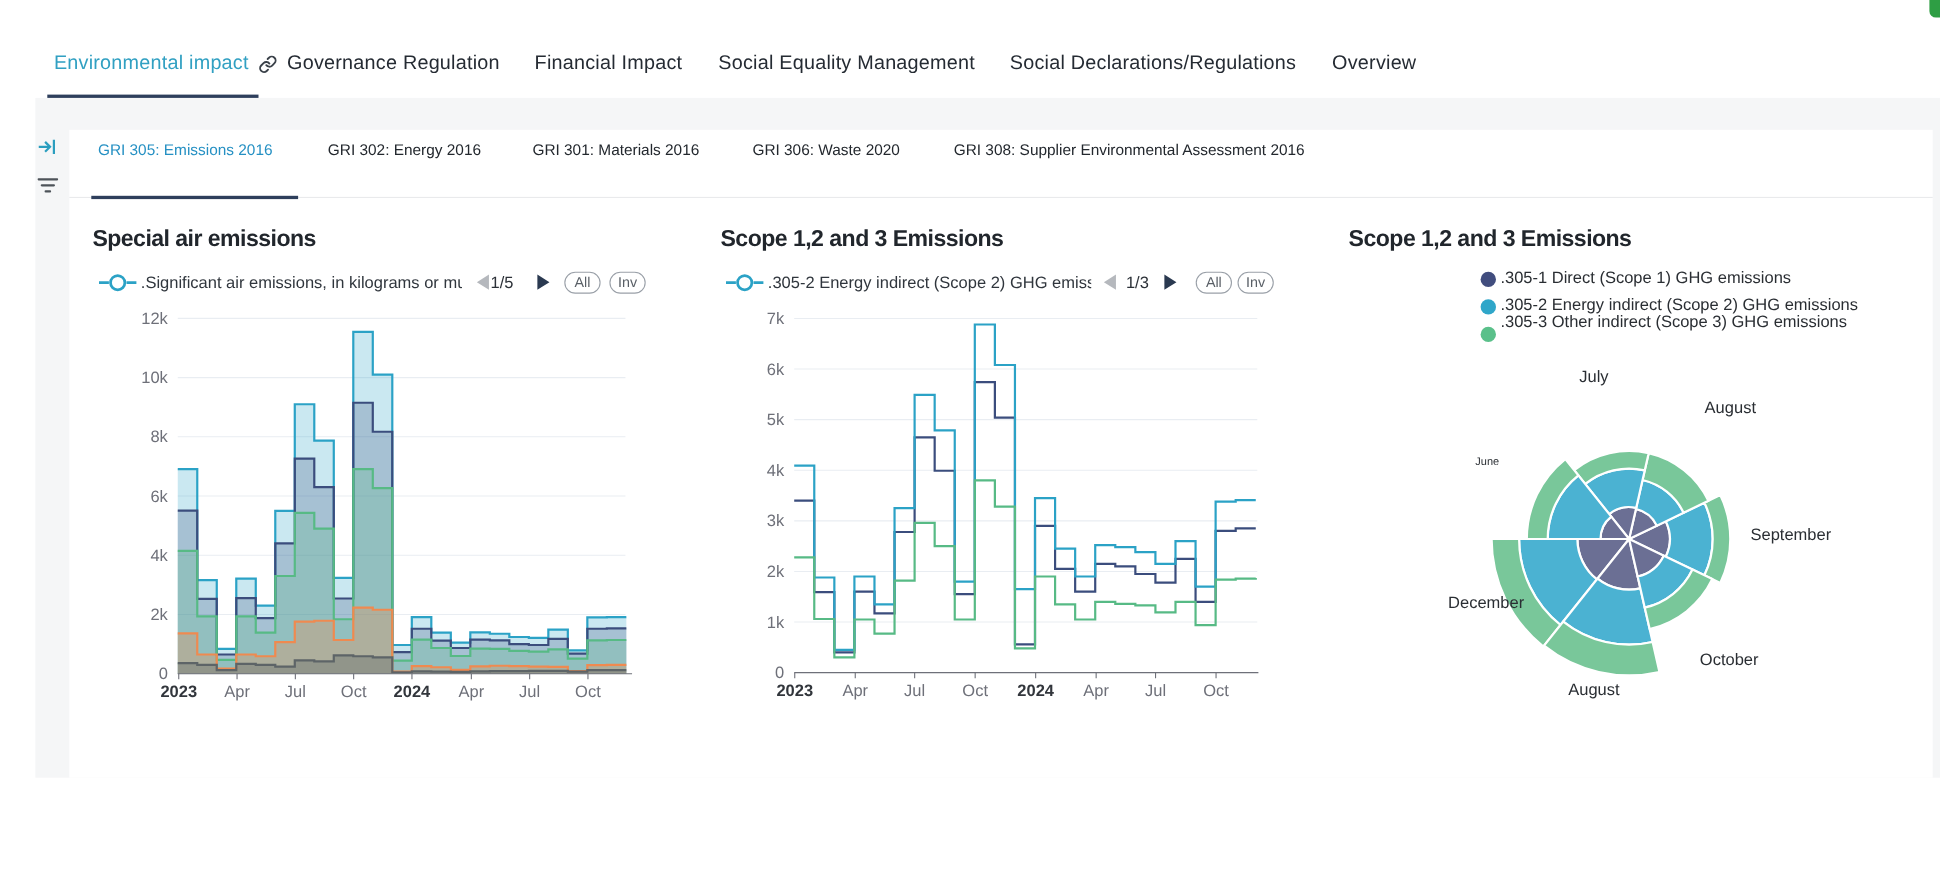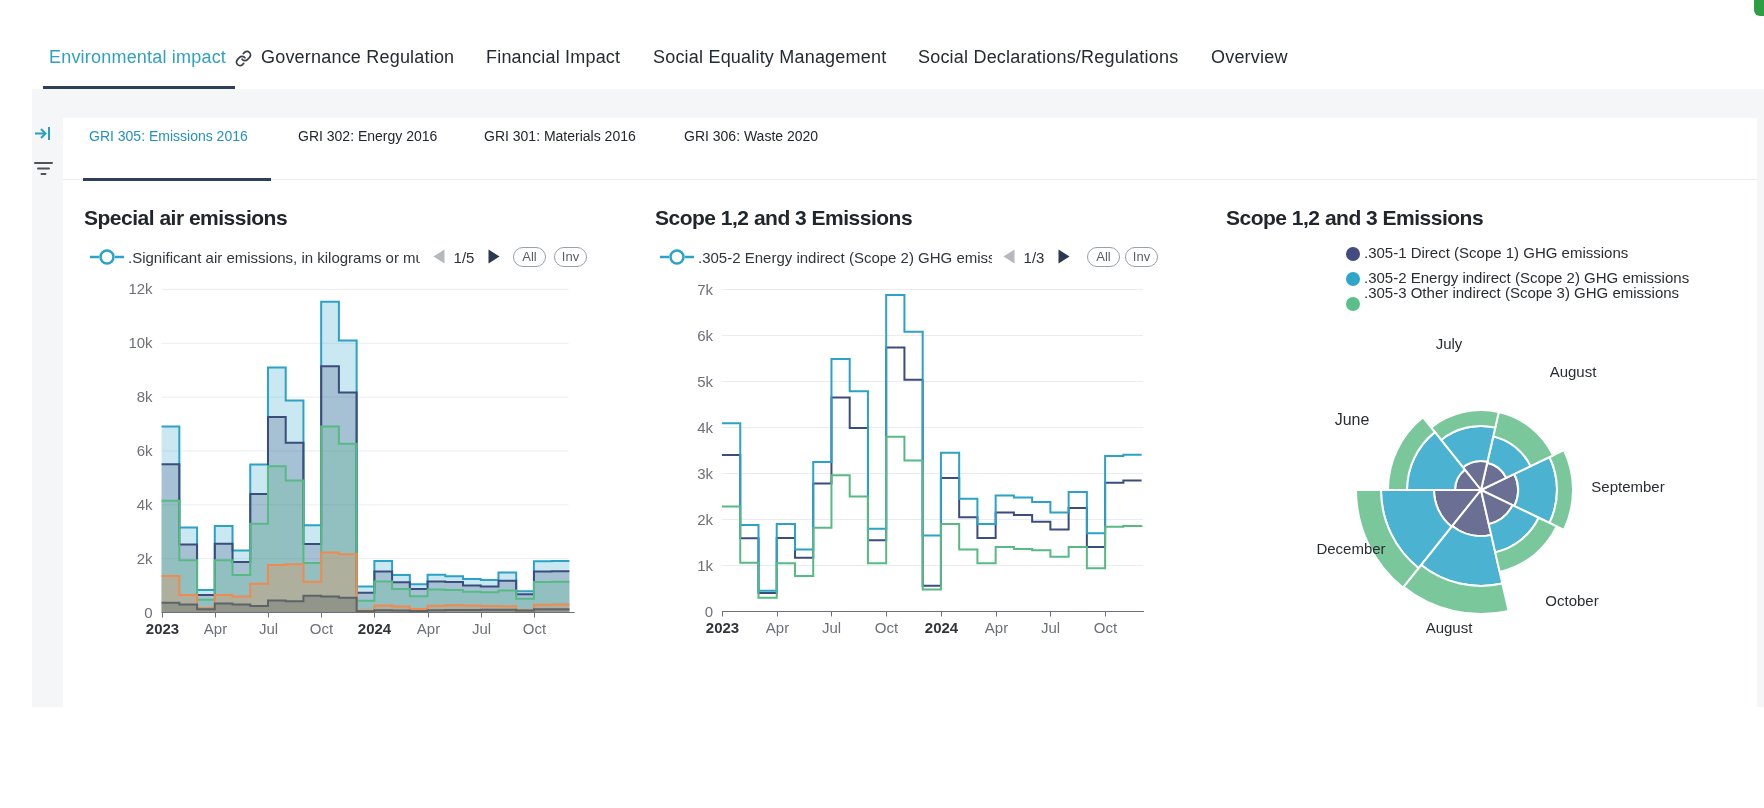--- a/index.html
+++ b/index.html
@@ -38,35 +38,36 @@
  <g stroke="#4d5359" stroke-width="2" stroke-linecap="round">
         <line x1="1" y1="3" x2="18" y2="3"></line>
         <line x1="4" y1="8.5" x2="15" y2="8.5"></line>
         <line x1="7.5" y1="14" x2="11.5" y2="14"></line>
       </g>
     </svg>
 <div class="tab" style="left:57px;color:#2590c3">GRI 305: Emissions 2016</div>
 <div class="tab" style="left:266px">GRI 302: Energy 2016</div>
 <div class="tab" style="left:452px">GRI 301: Materials 2016</div>
 <div class="tab" style="left:652px">GRI 306: Waste 2020</div>
+<div class="tab" style="left:835px">GRI 308: Supplier Environmental Assessment 2016</div>
 <div style="position:absolute;left:31px;top:179px;width:1694px;height:1px;background:#e9eaec"></div>
 <div style="position:absolute;left:51px;top:178px;width:188px;height:3px;background:#2e3f5c"></div>
 <div class="title" style="left:52px">Special air emissions</div>
 <div class="title" style="left:623px">Scope 1,2 and 3 Emissions</div>
 <div class="title" style="left:1194px">Scope 1,2 and 3 Emissions</div>
 <svg style="position:absolute;left:57px;top:247px" width="36" height="20" viewBox="0 0 36 20">
       <line x1="1" y1="10" x2="10" y2="10" stroke="#2ba2c6" stroke-width="2.5"></line>
       <line x1="26" y1="10" x2="35" y2="10" stroke="#2ba2c6" stroke-width="2.5"></line>
       <circle cx="18" cy="10" r="6.5" fill="#fff" stroke="#2ba2c6" stroke-width="2.5"></circle>
     </svg>
     <div style="position:absolute;left:96px;top:249px;width:292px;overflow:hidden;white-space:nowrap;font-size:15px;color:#30363d">.Significant air emissions, in kilograms or multiples</div>
     <svg style="position:absolute;left:401px;top:249px" width="12" height="15" viewBox="0 0 12 15">
       <path d="M11.5,0.5 L11.5,14.5 L0.5,7.5 Z" fill="#b5b8bd"></path>
     </svg>
-    <div style="position:absolute;left:414px;top:249px;width:36px;text-align:center;font-size:15px;color:#2c3138">1/5</div>
+    <div style="position:absolute;left:414px;top:249px;width:36px;font-size:15px;color:#2c3138">1/5</div>
     <svg style="position:absolute;left:456px;top:249px" width="12" height="15" viewBox="0 0 12 15">
       <path d="M0.5,0.5 L0.5,14.5 L11.5,7.5 Z" fill="#2a3950"></path>
     </svg>
     <div style="position:absolute;left:481px;top:247px;width:31px;height:18px;border:1px solid #9aa0a8;border-radius:10px;text-align:center;line-height:18px;font-size:13px;color:#595f66">All</div>
     <div style="position:absolute;left:522px;top:247px;width:31px;height:18px;border:1px solid #9aa0a8;border-radius:10px;text-align:center;line-height:18px;font-size:13px;color:#595f66">Inv</div>
 <svg style="position:absolute;left:627px;top:247px" width="36" height="20" viewBox="0 0 36 20">
       <line x1="1" y1="10" x2="10" y2="10" stroke="#2ba2c6" stroke-width="2.5"></line>
       <line x1="26" y1="10" x2="35" y2="10" stroke="#2ba2c6" stroke-width="2.5"></line>
       <circle cx="18" cy="10" r="6.5" fill="#fff" stroke="#2ba2c6" stroke-width="2.5"></circle>
     </svg>
@@ -187,13 +188,13 @@
       <path d="M269,190L276.79,224.12A35,35 0 0 0 300.53,205.19Z" fill="#6b6f94" stroke="#fff" stroke-width="2" stroke-linejoin="round"></path>
       <path d="M283.24,252.4A64,64 0 0 0 326.66,217.77L300.53,205.19A35,35 0 0 1 276.79,224.12Z" fill="#4bb2d2" stroke="#fff" stroke-width="2" stroke-linejoin="round"></path>
       <path d="M287.69,271.89A84,84 0 0 0 344.68,226.45L326.66,217.77A64,64 0 0 1 283.24,252.4Z" fill="#79c79a" stroke="#fff" stroke-width="2" stroke-linejoin="round"></path>
     </svg>
 <div style="position:absolute;left:1417px;top:343px;transform:translate(-50%,-50%);font-size:15px;color:#2a2e33;white-space:nowrap">July</div>
     <div style="position:absolute;left:1541px;top:371px;transform:translate(-50%,-50%);font-size:15px;color:#2a2e33;white-space:nowrap">August</div>
     <div style="position:absolute;left:1596px;top:486px;transform:translate(-50%,-50%);font-size:15px;color:#2a2e33;white-space:nowrap">September</div>
     <div style="position:absolute;left:1540px;top:600px;transform:translate(-50%,-50%);font-size:15px;color:#2a2e33;white-space:nowrap">October</div>
     <div style="position:absolute;left:1417px;top:627px;transform:translate(-50%,-50%);font-size:15px;color:#2a2e33;white-space:nowrap">August</div>
     <div style="position:absolute;left:1319px;top:548px;transform:translate(-50%,-50%);font-size:15px;color:#2a2e33;white-space:nowrap">December</div>
-    <div style="position:absolute;left:1320px;top:420px;transform:translate(-50%,-50%);font-size:16px;color:#2a2e33;white-space:nowrap">June</div>
+    <div style="position:absolute;left:1320px;top:420px;transform:translate(-50%,-50%);font-size:10px;color:#2a2e33;white-space:nowrap">June</div>
 </div>
 </body></html>

